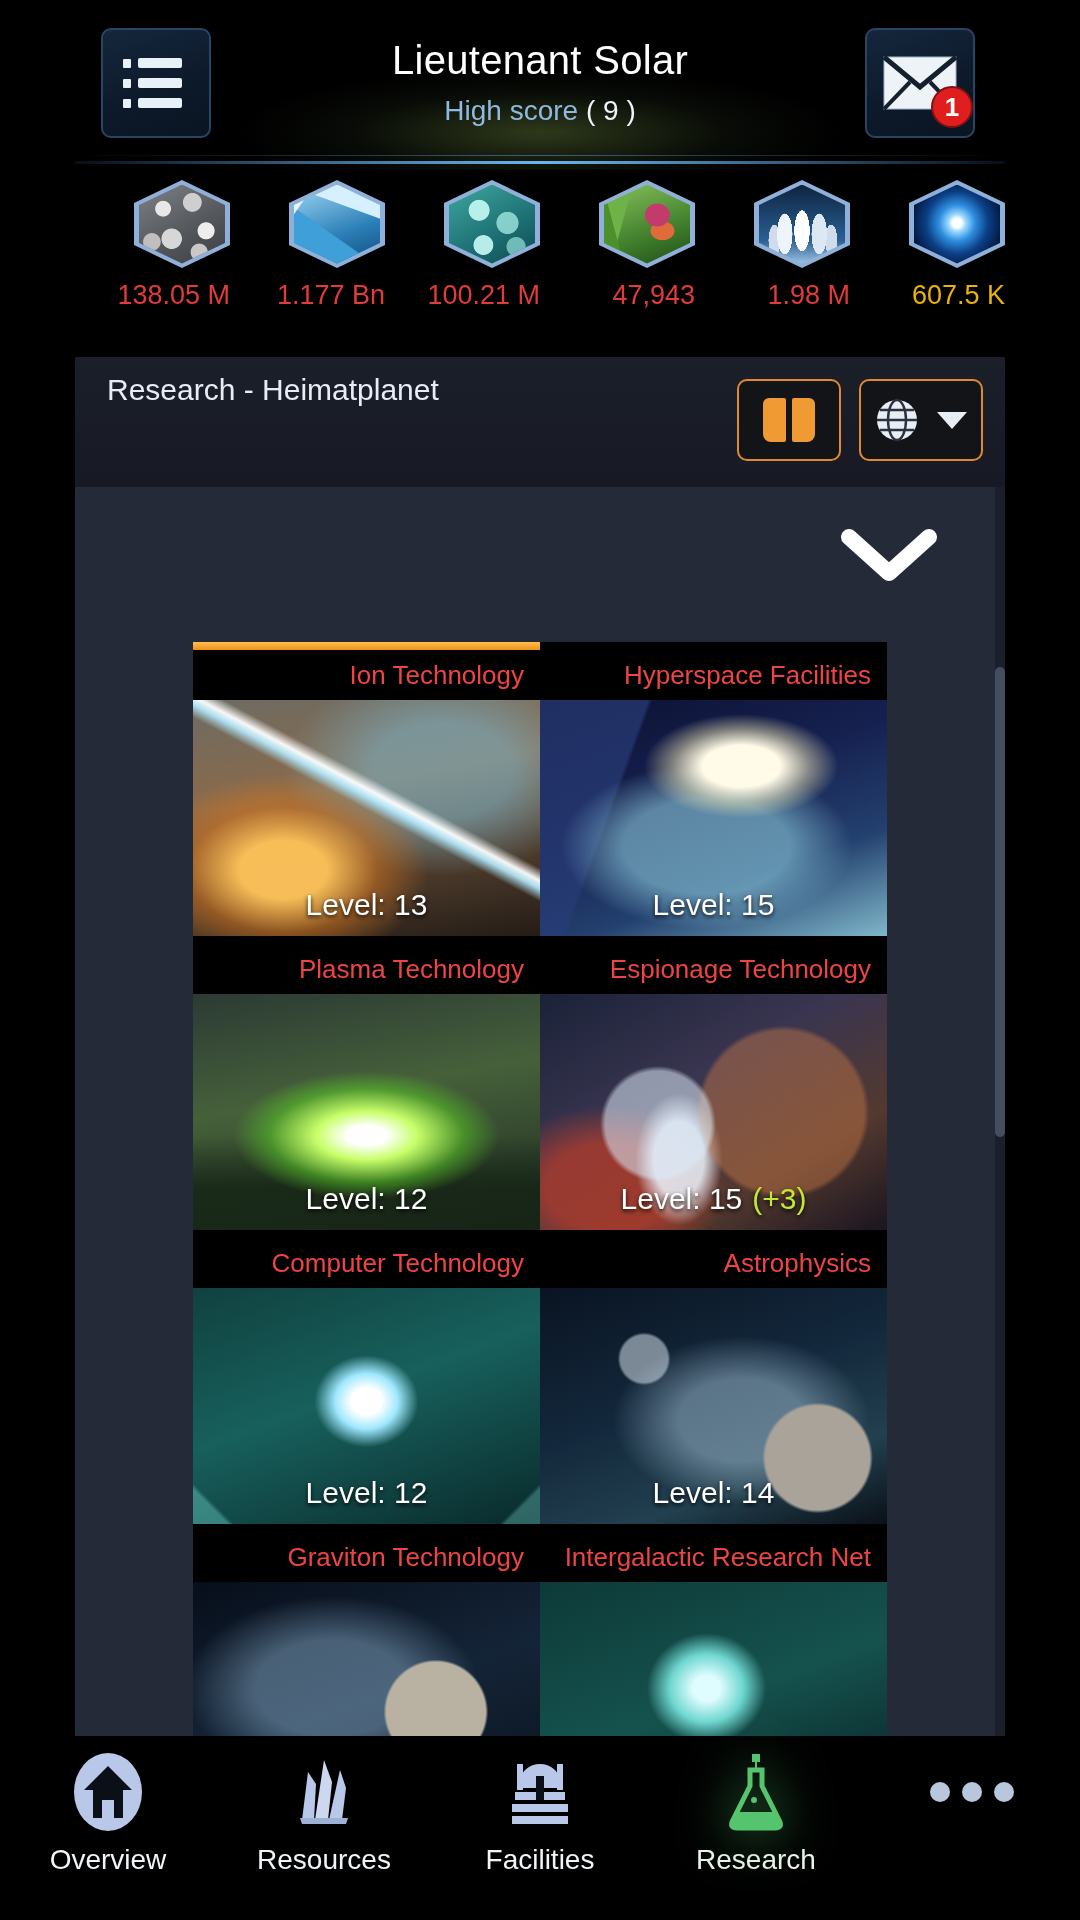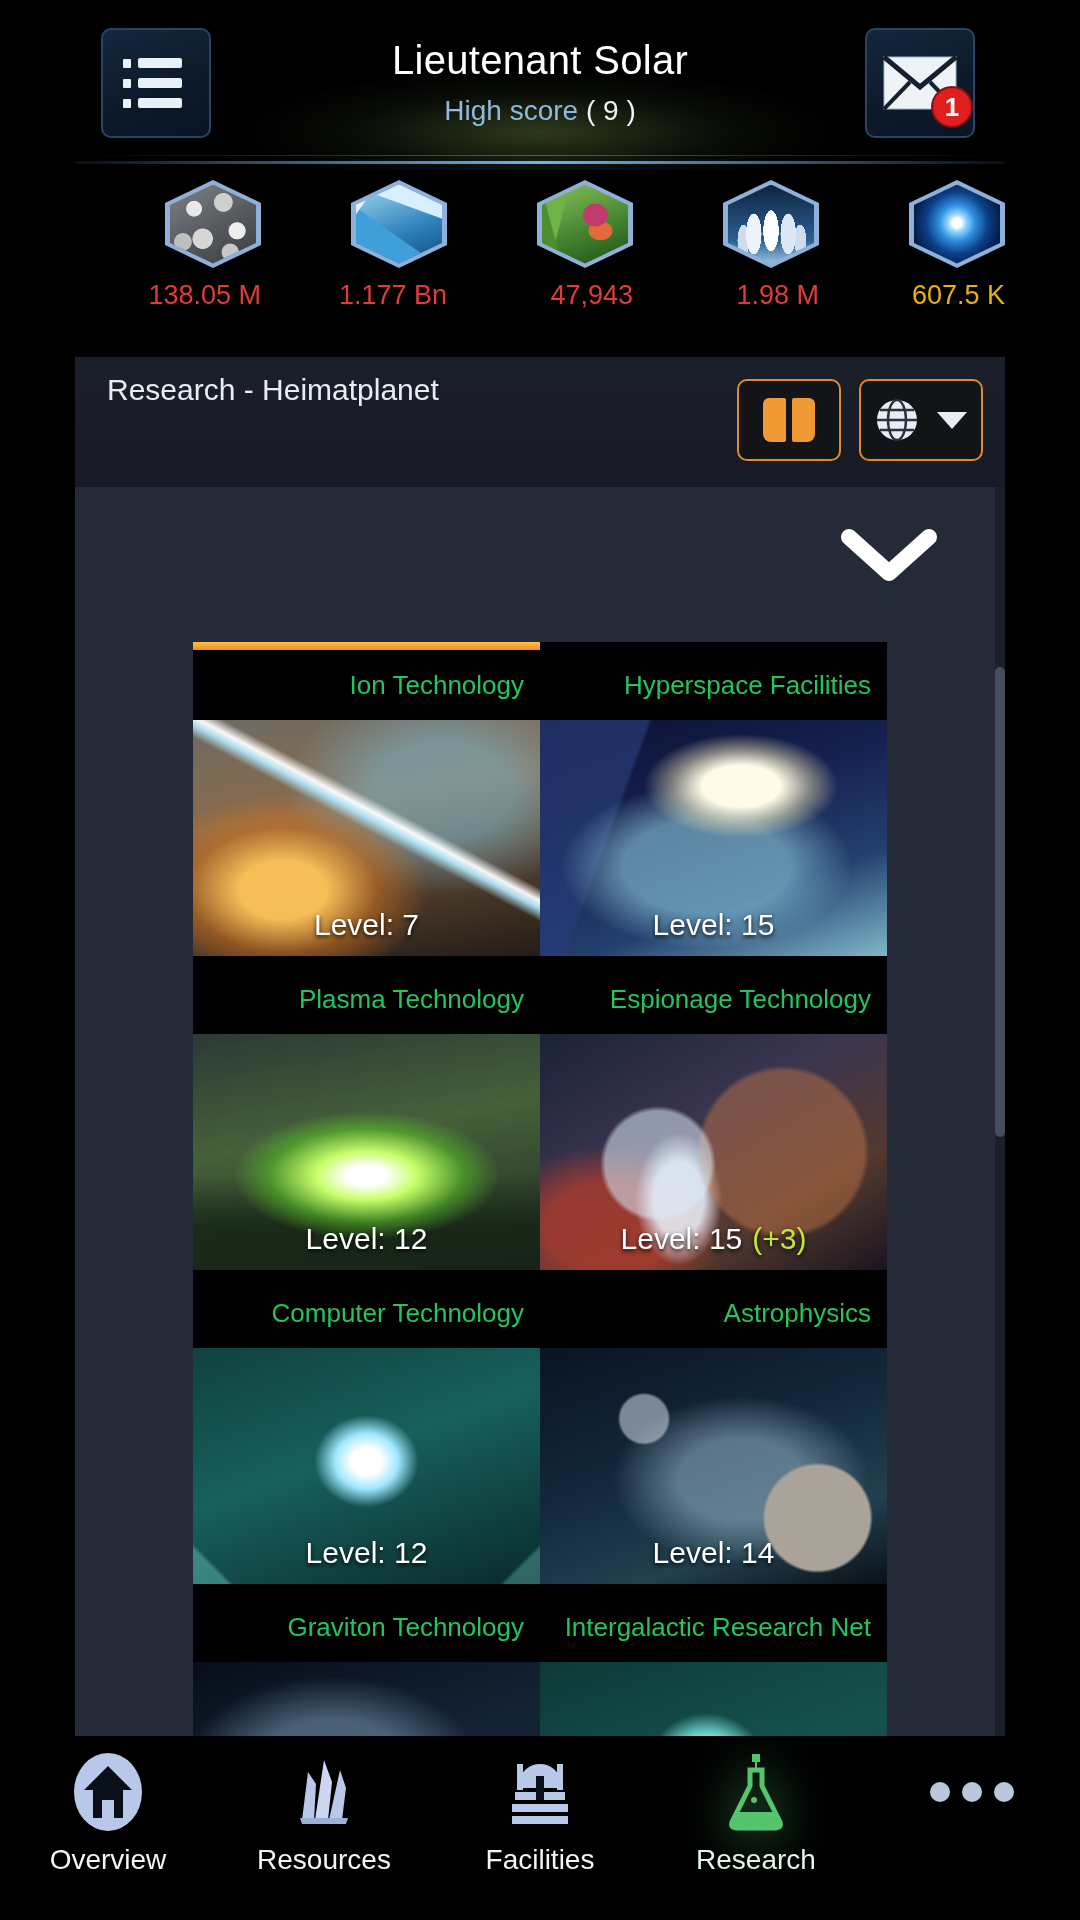--- a/index.html
+++ b/index.html
@@ -124,22 +124,22 @@
   .content { position:absolute; left:75px; top:487px; width:930px; height:1253px;
              background:#242a38; overflow:hidden; }
   .chev { position:absolute; right:68px; top:38px; }
   .chev svg { width:96px; height:60px; display:block; }
 
   .grid { position:absolute; left:118px; top:155px; width:694px; }
   .grow { display:flex; width:694px; }
   .card { width:347px; position:relative; background:#000; }
   .card .topbar { height:8px; background:transparent; }
   .card .topbar.active { background:linear-gradient(180deg,#ffc04a,#f08f1c); }
-  .card .cname { height:70px; background:#000; display:flex; align-items:center;
-                 justify-content:flex-end; padding-right:16px; font-size:26px; color:#22c55e; }
+  .card .cname { height:50px; background:#000; display:flex; align-items:center;
+                 justify-content:flex-end; padding-right:16px; font-size:26px; color:#ef4444; }
   .card .art { height:236px; position:relative; overflow:hidden; }
   .card .lvl { position:absolute; left:0; bottom:0; width:100%; height:62px;
                display:flex; align-items:center; justify-content:center;
                font-size:30px; color:#fff; text-shadow:0 2px 4px rgba(0,0,0,.9); }
   .card .lvl .bonus { color:#c3e832; margin-left:10px; }
 
   
   .a-ion { width:100%;height:100%;
     background:
       linear-gradient(28deg, transparent 52%, rgba(180,235,255,.9) 55%, rgba(255,255,255,.95) 57%, transparent 60%),
@@ -266,20 +266,30 @@
                 <div class="tx-crystal"></div>
               </div>
             </div>
           </div>
         <div class="resval">1.177 Bn</div>
       </div>
       <div class="res">
         <div class="hexwrap">
             <div class="hex">
               <div class="hex-in">
+                <div class="tx-deut"></div>
+              </div>
+            </div>
+          </div>
+        <div class="resval">100.21 M</div>
+      </div>
+      <div class="res">
+        <div class="hexwrap">
+            <div class="hex">
+              <div class="hex-in">
                 <div class="tx-food"></div>
               </div>
             </div>
           </div>
         <div class="resval">47,943</div>
       </div>
       <div class="res">
         <div class="hexwrap">
             <div class="hex">
               <div class="hex-in">
@@ -340,21 +350,21 @@
 
     <div class="grid">
 
       <div class="grow">
         <div class="card">
           <div class="topbar active"></div>
           <div class="cname">Ion Technology</div>
           <div class="art">
               <div class="a-ion"></div>
             <div class="lvl">
-                <span>Level: 7</span>
+                <span>Level: 13</span>
               </div>
           </div>
         </div>
         <div class="card">
           <div class="topbar"></div>
           <div class="cname">Hyperspace Facilities</div>
           <div class="art">
               <div class="a-hyper"></div>
             <div class="lvl">
                 <span>Level: 15</span>

